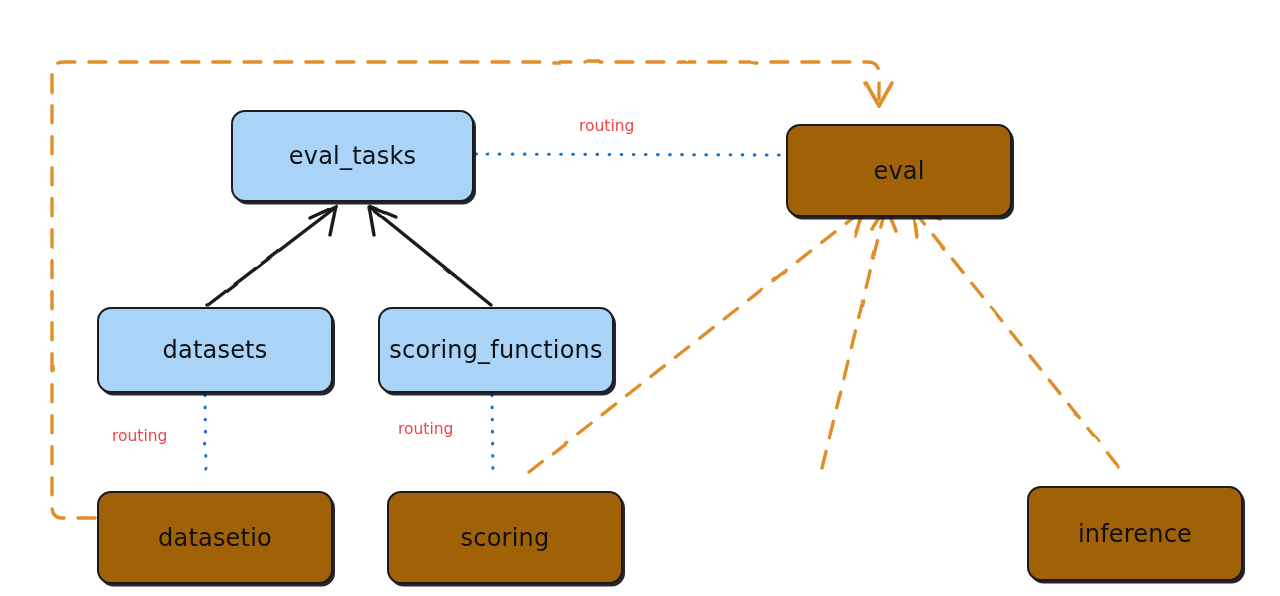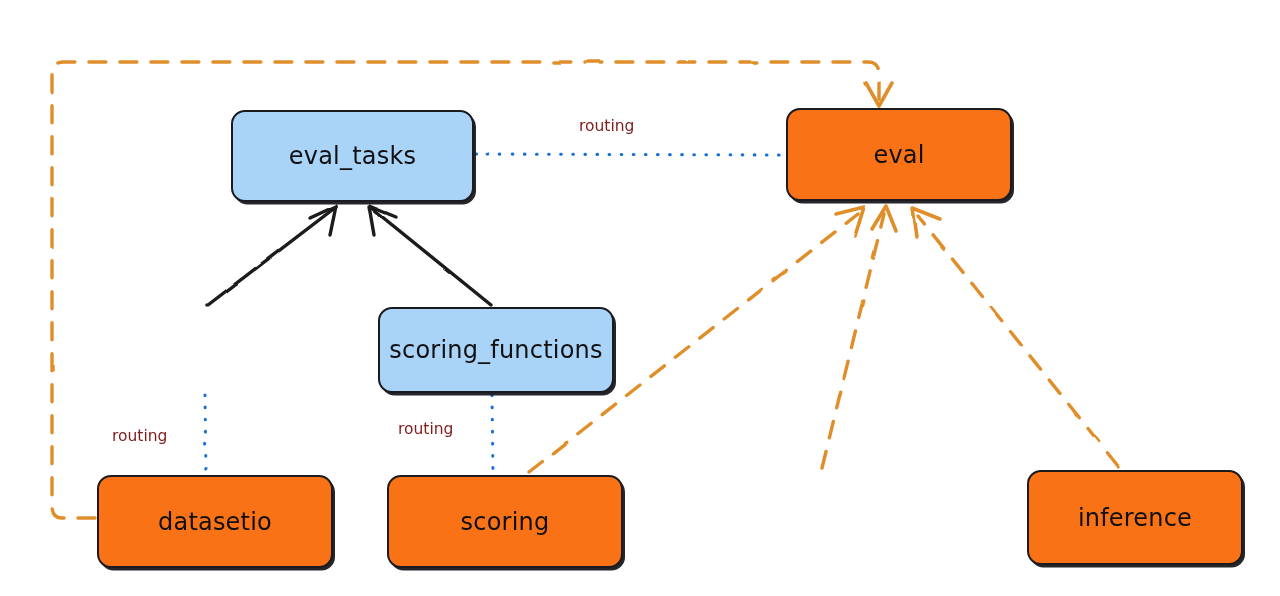--- a/index.html
+++ b/index.html
@@ -35,26 +35,26 @@
     align-items: center;
     justify-content: center;
     text-align: center;
     color: #101013;
     font-family: "DejaVu Sans", sans-serif;
     font-size: 24px;
     letter-spacing: 0.2px;
     box-shadow: 2.5px 3px 0 -0.5px rgba(20,20,24,0.92);
   }
   .node.blue  { background: #a9d4f7; }
-  .node.green { background: #f97316; }
+  .node.green { background: #a16207; margin-top: 16px; }
   .node .label { pointer-events: none; }
 
   .edge-label {
     position: absolute;
-    color: #7f1d1d;
+    color: #ef4444;
     font-family: "DejaVu Sans", sans-serif;
     font-size: 15.5px;
     white-space: nowrap;
   }
 </style>
 </head>
 <body>
 
 <div id="canvas">
 
@@ -114,20 +114,23 @@
   </svg>
 
   <div class="node blue" style="left:231px; top:110px; width:243px; height:92px;">
     <span class="label">eval_tasks</span>
   </div>
 
   <div class="node green" style="left:786px; top:108px; width:226px; height:93px;">
     <span class="label">eval</span>
   </div>
 
+  <div class="node blue" style="left:97px; top:307px; width:236px; height:86px;">
+    <span class="label">datasets</span>
+  </div>
 
   <div class="node blue" style="left:378px; top:307px; width:236px; height:86px;">
     <span class="label">scoring_functions</span>
   </div>
 
   <div class="node green" style="left:97px; top:475px; width:236px; height:93px;">
     <span class="label">datasetio</span>
   </div>
 
   <div class="node green" style="left:387px; top:475px; width:236px; height:93px;">

